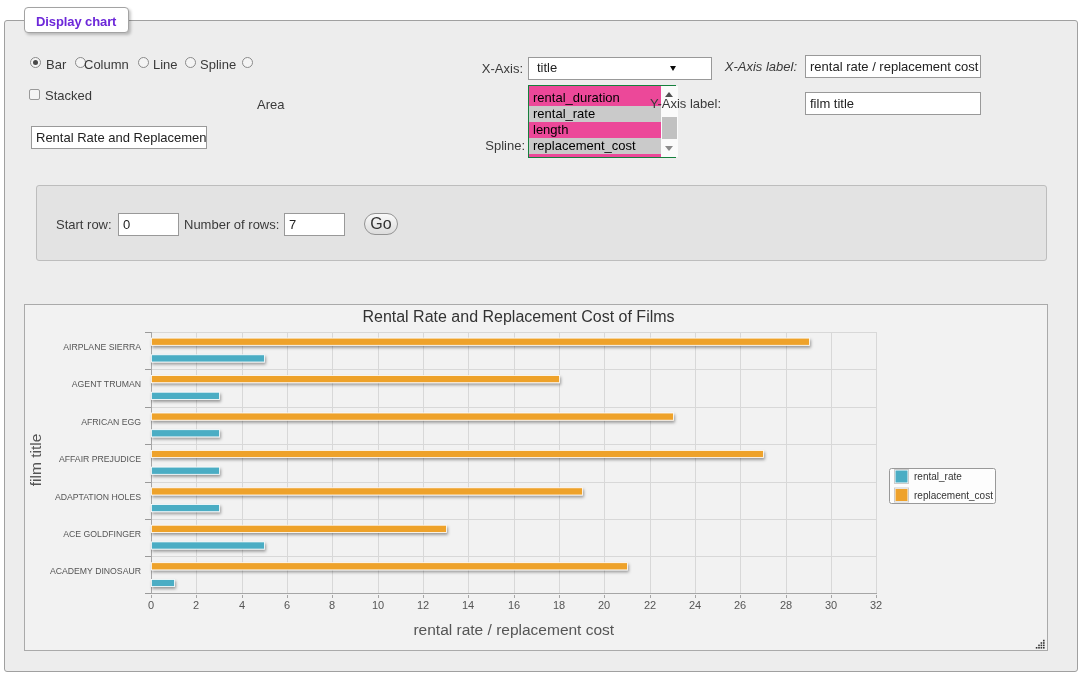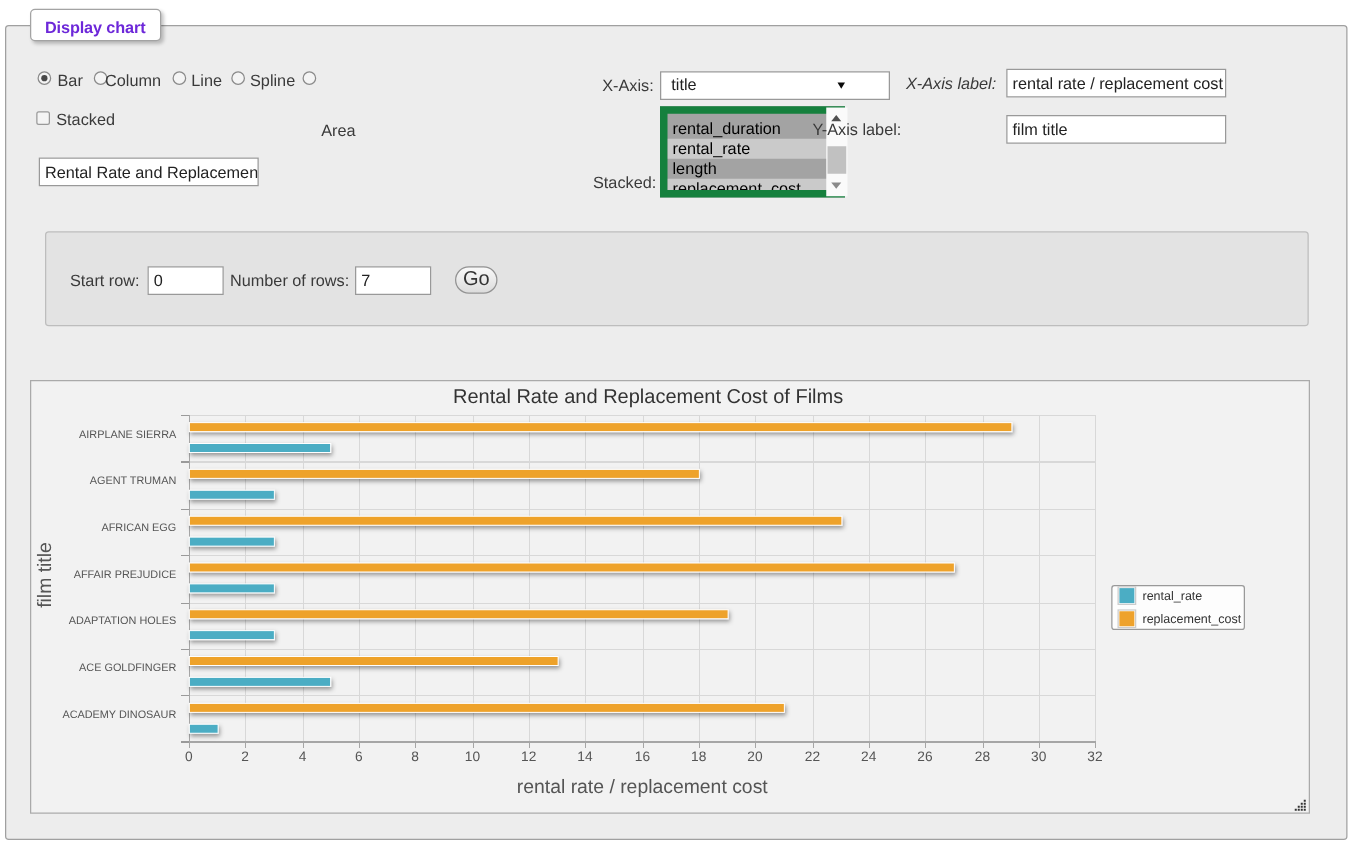--- a/index.html
+++ b/index.html
@@ -41,22 +41,22 @@
 
   <div class="abs checkbox" style="left:29px; top:88.5px;"></div>
   <div class="abs lbl" style="left:45px; top:88px;">Stacked</div>
 
   <div class="abs tinput" style="left:31px; top:125.5px; width:176px; height:23.5px; line-height:21.5px; z-index:3;">Rental Rate and Replacement Cost of Films</div>
 
   <div class="abs lbl" style="left:400px; top:60.5px; width:123px; text-align:right;">X-Axis:</div>
   <div class="abs tinput" style="left:528px; top:57px; width:184px; height:22.5px; line-height:20.5px; padding-left:8px;">title</div>
   <div class="abs selarrow" style="left:669.5px; top:65.5px;"></div>
 
-  <div class="abs lbl" style="left:400px; top:137.5px; width:125px; text-align:right;">Stacked:</div>
-  <div class="abs" style="left:528px; top:85px; width:148px; height:73px; background:#a3a3a3; border:6px solid #15803d; font-size:13px; color:#000; overflow:hidden; padding-top:4px;">
+  <div class="abs lbl" style="left:400px; top:137.5px; width:125px; text-align:right;">Spline:</div>
+  <div class="abs" style="left:528px; top:85px; width:148px; height:73px; background:#ec4899; border:1px solid #15803d; font-size:13px; color:#000; overflow:hidden; padding-top:4px;">
     <div style="height:16px; line-height:16px; padding-left:4px;">rental_duration</div>
     <div style="height:16px; line-height:16px; padding-left:4px; background:#cacaca;">rental_rate</div>
     <div style="height:16px; line-height:16px; padding-left:4px;">length</div>
     <div style="height:16px; line-height:16px; padding-left:4px; background:#cacaca;">replacement_cost</div>
   </div>
   <div class="abs" style="left:661px; top:86px; width:17px; height:71px; background:#fafafa;">
     <div class="uparrow" style="position:absolute; left:4px; top:6px;"></div>
     <div style="position:absolute; left:1px; top:31px; width:15px; height:22px; background:#c1c1c1;"></div>
     <div class="dnarrow" style="position:absolute; left:4px; bottom:6px;"></div>
   </div>

